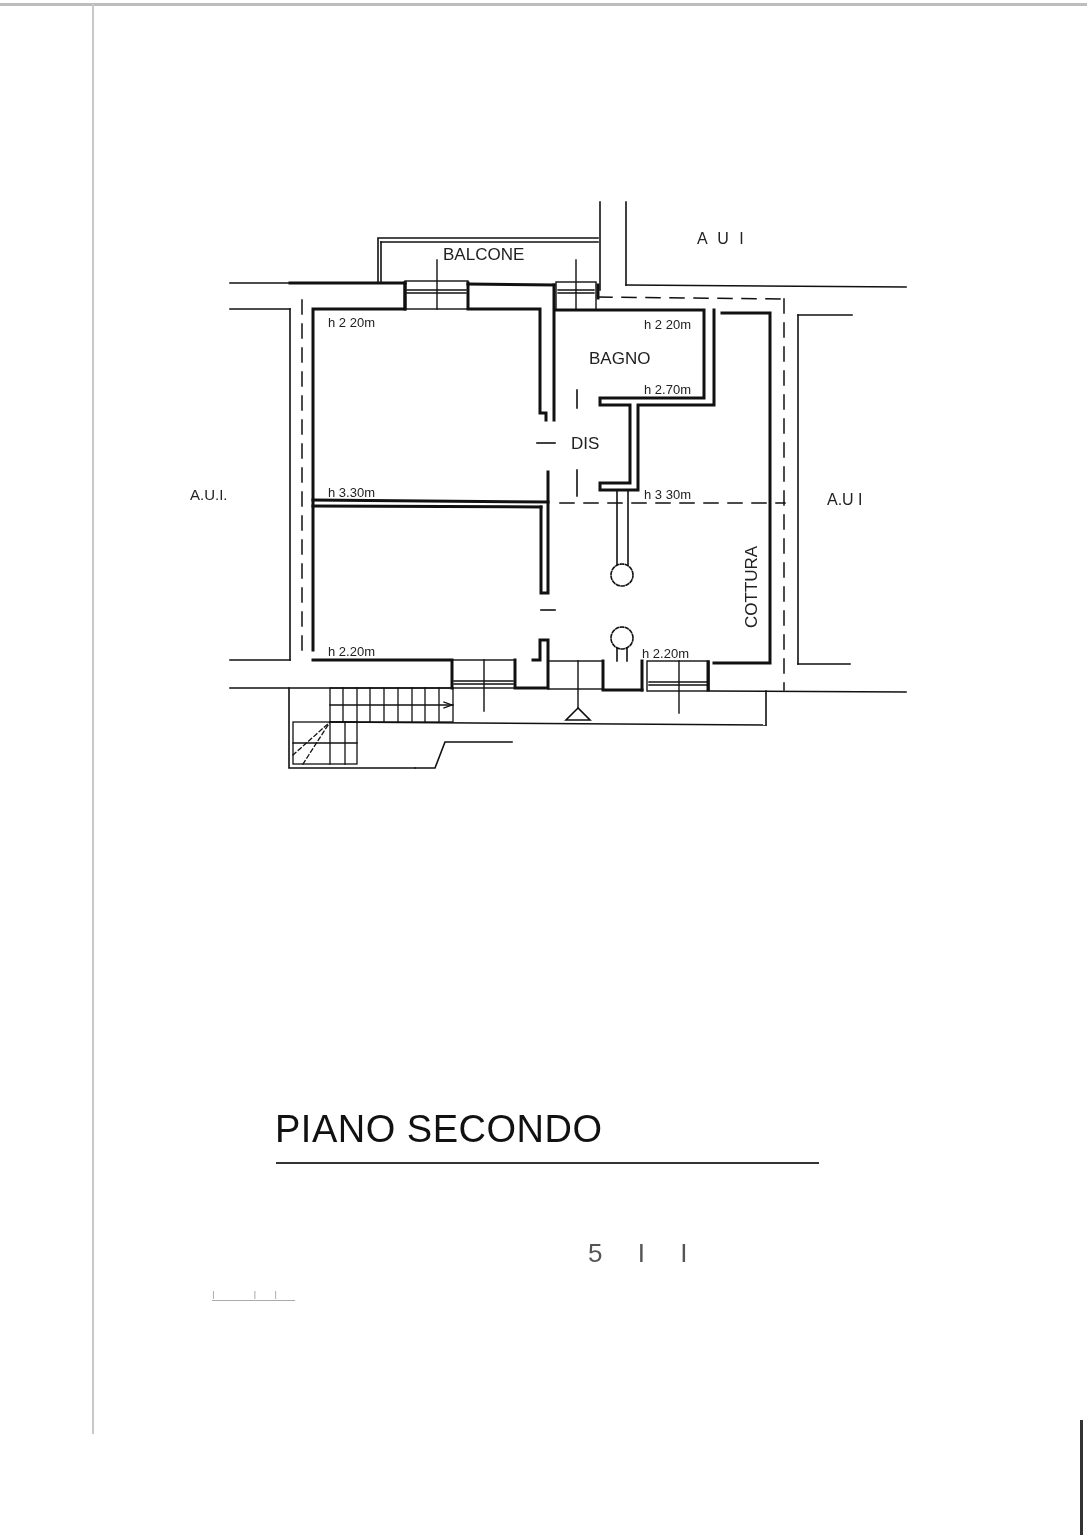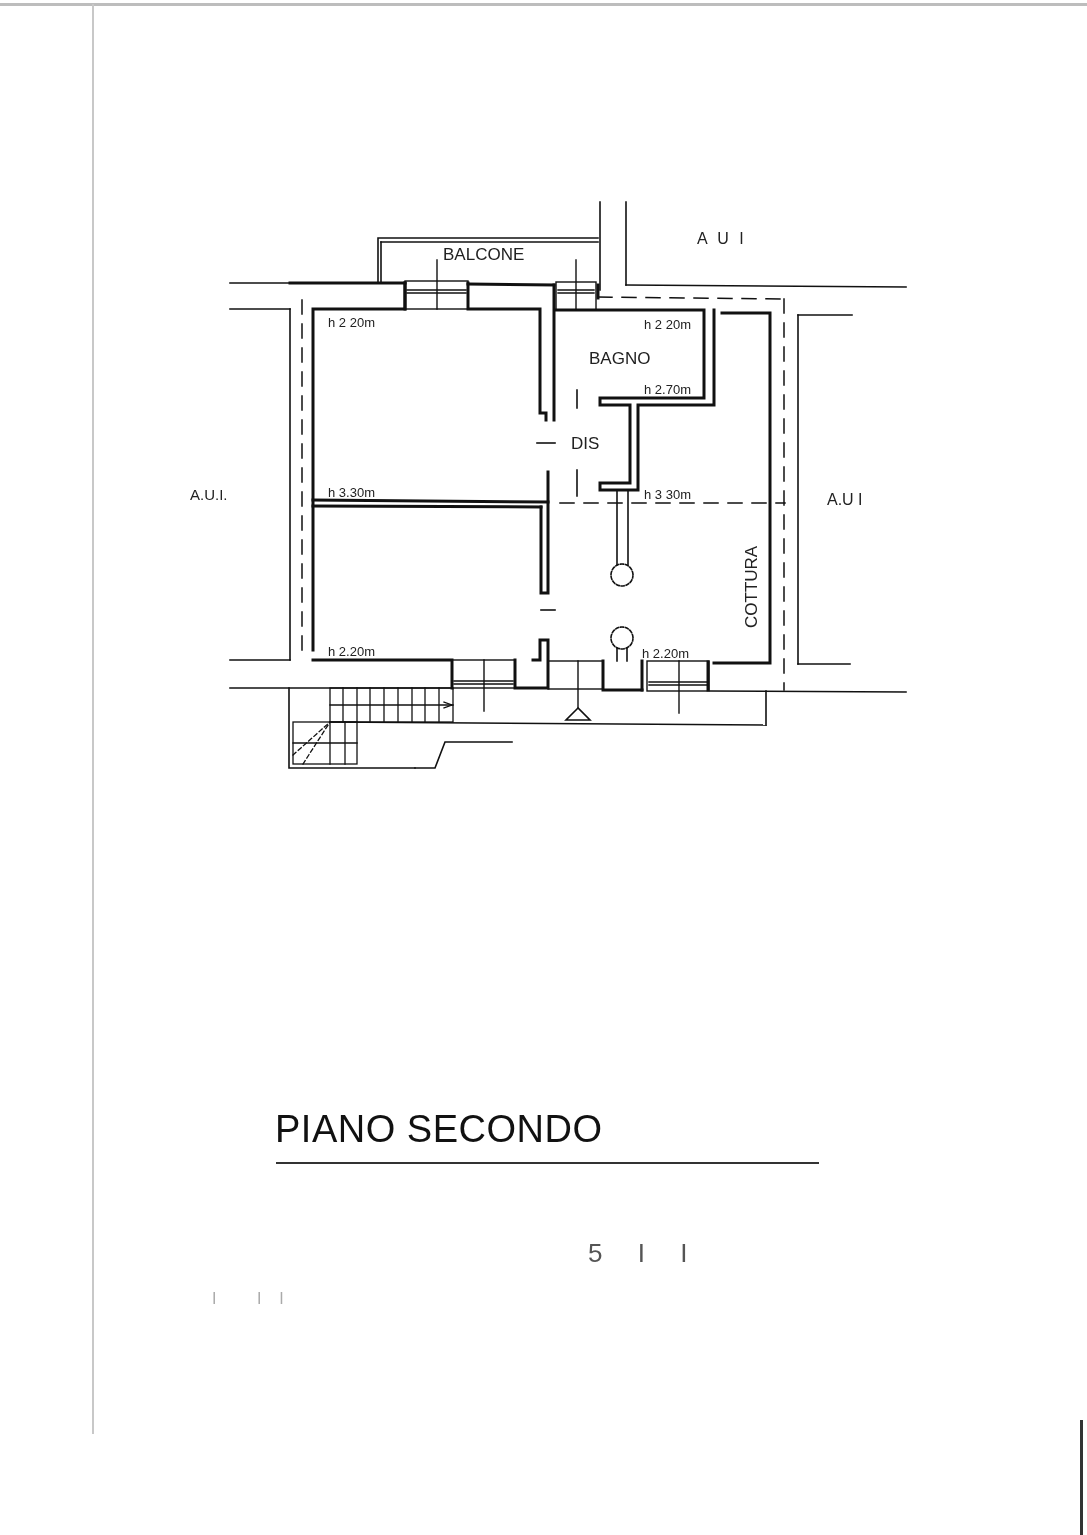--- a/index.html
+++ b/index.html
@@ -5,21 +5,21 @@
   html, body { margin: 0; padding: 0; background: #ffffff; }
   body { width: 1087px; height: 1535px; position: relative; overflow: hidden; font-family: "Liberation Sans", sans-serif; }
   .page-top-line { position: absolute; left: 0; top: 3px; width: 1087px; height: 3px; background: #bdbdbd; }
   .page-left-line { position: absolute; left: 92px; top: 4px; width: 2px; height: 1430px; background: #c8c8c8; }
   .page-right-mark { position: absolute; left: 1080px; top: 1420px; width: 3px; height: 115px; background: #333; }
   svg.plan { position: absolute; left: 0; top: 0; }
   .lbl { font-family: "Liberation Sans", sans-serif; fill: #222; }
   .title { position: absolute; left: 275px; top: 1108px; width: 545px; text-align: left; font-size: 38px; color: #111; letter-spacing: 0.5px; }
   .title-rule { position: absolute; left: 276px; top: 1162px; width: 543px; height: 2px; background: #333; }
   .footer-mark { position: absolute; left: 588px; top: 1238px; font-size: 26px; color: #555; letter-spacing: 14px; text-align: center; }
-  .footer-faint { position: absolute; left: 212px; top: 1290px; font-size: 16px; color: #aaa; letter-spacing: 18px; }
+  .footer-faint { position: absolute; left: 212px; top: 1290px; font-size: 10px; color: #aaa; letter-spacing: 18px; text-decoration: underline; }
 </style>
 </head>
 <body>
 
 <div class="page-top-line"></div>
 <div class="page-left-line"></div>
 <div class="page-right-mark"></div>
 
 <svg class="plan" width="1087" height="1535" viewBox="0 0 1087 1535" xmlns="http://www.w3.org/2000/svg">
   <g fill="none" stroke="#111" stroke-linecap="square">

